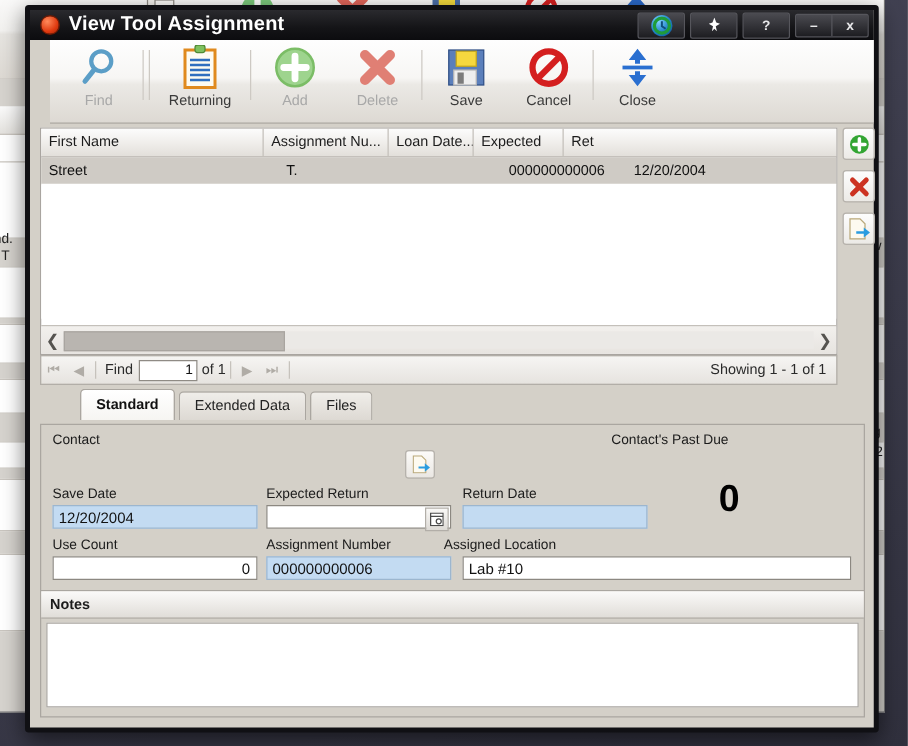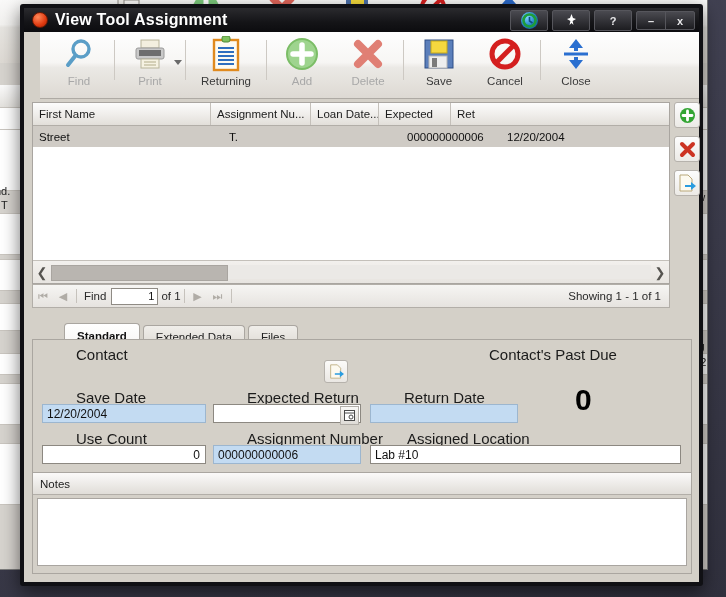--- a/index.html
+++ b/index.html
@@ -188,38 +188,38 @@
   .pg-div { width: 1px; height: 14px; background: #c6c2bc; margin: 0 3px; }
   .pg-input {
     width: 42px; height: 15px; background: #fff; border: 1px solid #8f8b85;
     font-size: 11px; text-align: right; padding-right: 3px; color: #111;
     display: flex; align-items: center; justify-content: flex-end;
     margin: 0 3px;
   }
   .pg-right { margin-left: auto; padding-right: 8px; }
 
   
-  .tabs { position: absolute; left: 8px; top: 316px; display: flex; align-items: flex-end; height: 24px; padding-left: 32px; }
+  .tabs { position: absolute; left: 8px; top: 304px; display: flex; align-items: flex-end; height: 24px; padding-left: 32px; }
   .tab {
     height: 22px; padding: 0 12px; font-size: 11.5px; color: #222;
     display: flex; align-items: center;
     background: linear-gradient(180deg,#f0eeea,#ddd9d3);
     border: 1px solid #aaa6a0; border-bottom: none;
     border-radius: 4px 4px 0 0; margin-right: 3px;
   }
   .tab.active {
     background: linear-gradient(180deg,#ffffff,#f6f5f2);
     font-weight: bold; height: 24px; color: #111;
   }
 
   .panel {
     position: absolute; left: 8px; top: 331px; width: 658px; height: 132px;
     background: #d4d0c8; border: 1px solid #aaa6a0;
   }
-  .fld-label { position: absolute; font-size: 15px; color: #1b1b1b; margin-left: 34px; }
+  .fld-label { position: absolute; font-size: 11px; color: #1b1b1b; }
   .inp {
     position: absolute; height: 19px; box-sizing: border-box;
     border: 1px solid #8c8881; background: #fff;
     font-size: 12px; color: #111;
     display: flex; align-items: center; padding-left: 4px;
   }
   .inp.blue { background: #c3dbf2; border-color: #9cb6cf; }
   .inp.right { justify-content: flex-end; padding-right: 5px; }
   .ellip-btn {
     position: absolute; width: 18px; height: 17px; top: 1px; right: 1px;
@@ -233,33 +233,33 @@
     background: linear-gradient(180deg,#fcfbf9,#eae7e3);
     border: 1px solid #b6b2ac; border-radius: 3px;
     display: flex; align-items: center; justify-content: center;
   }
   .cal-btn {
     position: absolute; width: 17px; height: 17px; top: 1px; right: 1px;
     background: linear-gradient(180deg,#f9f8f6,#dedbd6);
     border: 1px solid #b2aea8;
     display: flex; align-items: center; justify-content: center;
   }
-  .pastdue-lbl { position: absolute; font-size: 15px; color: #1b1b1b; }
+  .pastdue-lbl { position: absolute; font-size: 11px; color: #1b1b1b; }
   .pastdue-val { position: absolute; font-size: 30px; font-weight: bold; color: #000; }
 
   
   .notes-box {
     position: absolute; left: 8px; top: 464px; width: 658px; height: 100px;
     background: #d4d0c8; border: 1px solid #aaa6a0;
   }
   .notes-hdr {
     height: 21px; background: linear-gradient(180deg,#fbfaf9,#e0ddd8);
     border-bottom: 1px solid #b2aea8;
     display: flex; align-items: center; padding-left: 7px;
-    font-size: 11.5px; font-weight: normal; color: #1b1b1b;
+    font-size: 11.5px; font-weight: bold; color: #1b1b1b;
   }
   .notes-area {
     position: absolute; left: 4px; right: 4px; top: 25px; bottom: 7px;
     background: #fff; border: 1px solid #a9a5a0;
   }
   svg { display: block; }
 </style>
 </head>
 <body>
 
@@ -385,33 +385,20 @@
           <span class="ico">
             <svg width="34" height="34" viewBox="0 0 34 34">
                 <circle cx="19" cy="12" r="8" fill="none" stroke="#5b9ec7" stroke-width="3.4"></circle>
                 <path d="M13.5 18.5 L6 28" stroke="#5b9ec7" stroke-width="4" stroke-linecap="round"></path>
               </svg>
           </span>
           <span class="lbl">Find</span>
         </div>
         <div class="sep"></div>
 
-        <div class="tool disabled">
-          <span class="ico">
-            <svg width="36" height="32" viewBox="0 0 36 32">
-              <rect x="9" y="2" width="18" height="8" fill="#f3efdf" stroke="#b8b49a"></rect>
-              <rect x="4" y="10" width="28" height="11" rx="2" fill="#c9c9c9" stroke="#9a9a9a"></rect>
-              <rect x="7" y="12" width="22" height="6" fill="#6e6e6e"></rect>
-              <rect x="9" y="21" width="18" height="9" fill="#f6f2e2" stroke="#b8b49a"></rect>
-              <path d="M12 24h12M12 27h12" stroke="#c9c3a8" stroke-width="1.3"></path>
-            </svg>
-          </span>
-          <span class="lbl">Print</span>
-          <span class="print-caret"></span>
-        </div>
         <div class="sep"></div>
 
         <div class="tool" style="width:76px">
           <span class="ico">
             <svg width="30" height="36" viewBox="0 0 30 36">
               <rect x="3" y="4" width="24" height="30" fill="#fdfbf2" stroke="#e08a1e" stroke-width="2.4"></rect>
               <rect x="11" y="0" width="8" height="6" rx="2" fill="#7fc15f" stroke="#4f8a36"></rect>
               <g stroke="#2f6fbf" stroke-width="2">
                 <path d="M7 12h16M7 16h16M7 20h16M7 24h16M7 28h16"></path>
               </g>
@@ -589,21 +576,21 @@
       <div class="fld-label" style="left:9px; top:90px">Use Count</div>
       <div class="inp right" style="left:9px; top:105px; width:164px">
         <span>0</span>
       </div>
 
       <div class="fld-label" style="left:180px; top:90px">Assignment Number</div>
       <div class="inp blue" style="left:180px; top:105px; width:148px">
         <span>000000000006</span>
       </div>
 
-      <div class="fld-label" style="left:340px; top:90px">Assigned Location</div>
+      <div class="fld-label" style="left:322px; top:90px">Assigned Location</div>
       <div class="inp" style="left:337px; top:105px; width:311px">
         <span>Lab #10</span>
       </div>
     </div>
 
     <div class="notes-box">
       <div class="notes-hdr">
         <span>Notes</span>
       </div>
       <div class="notes-area">

